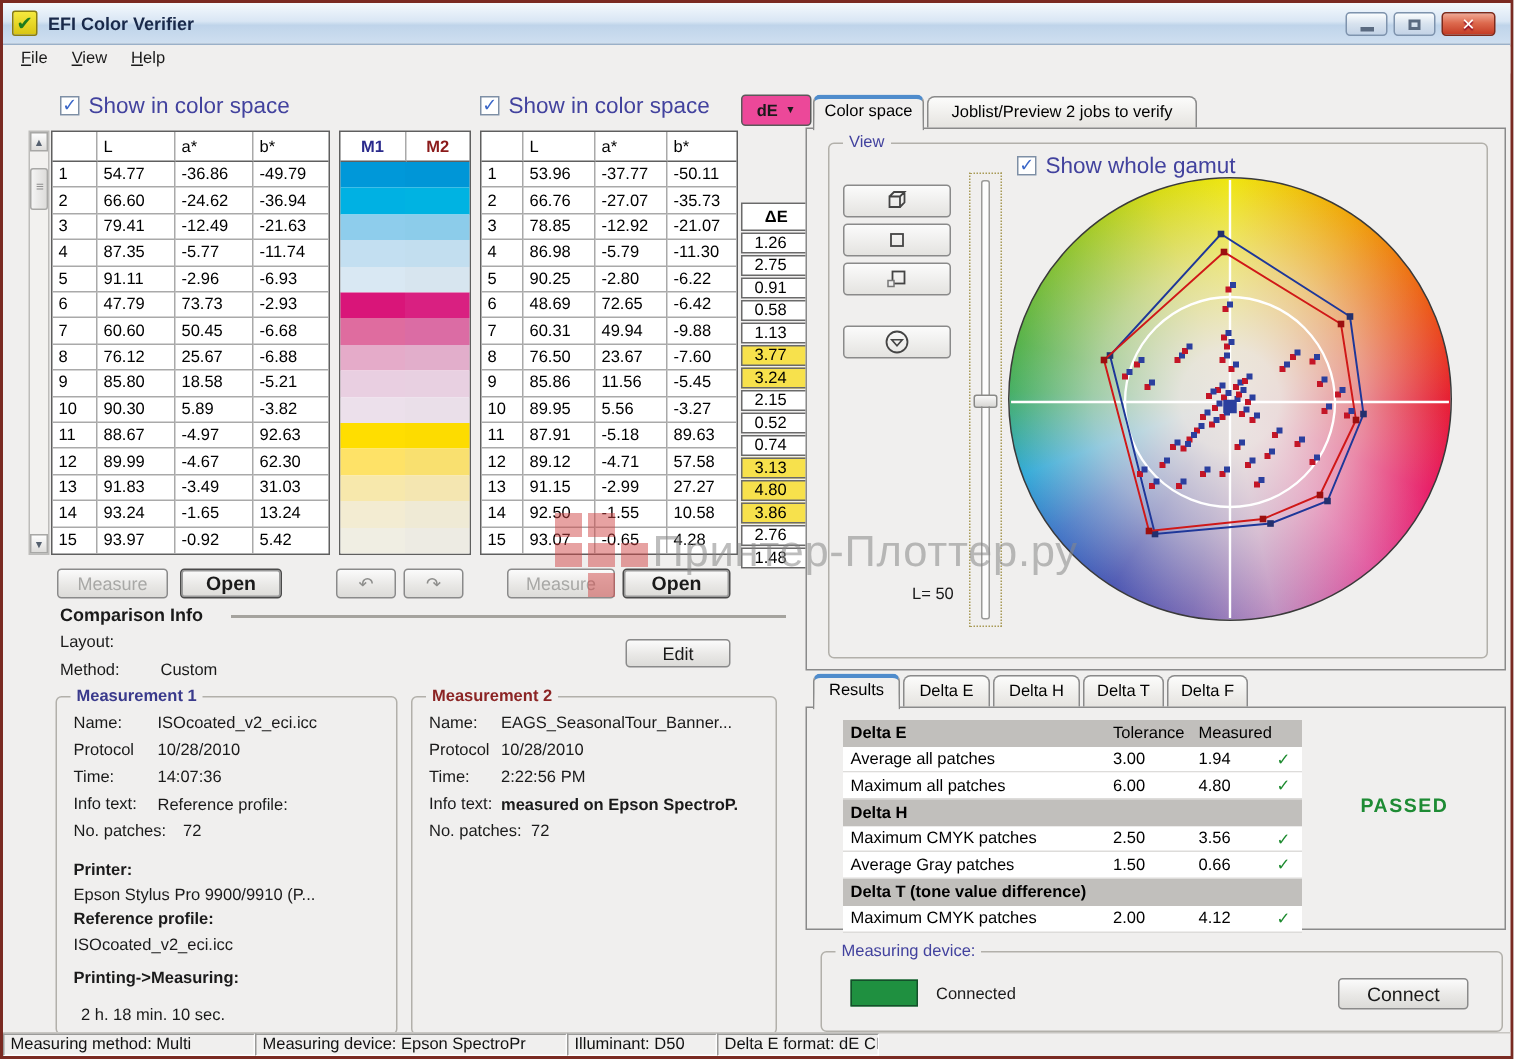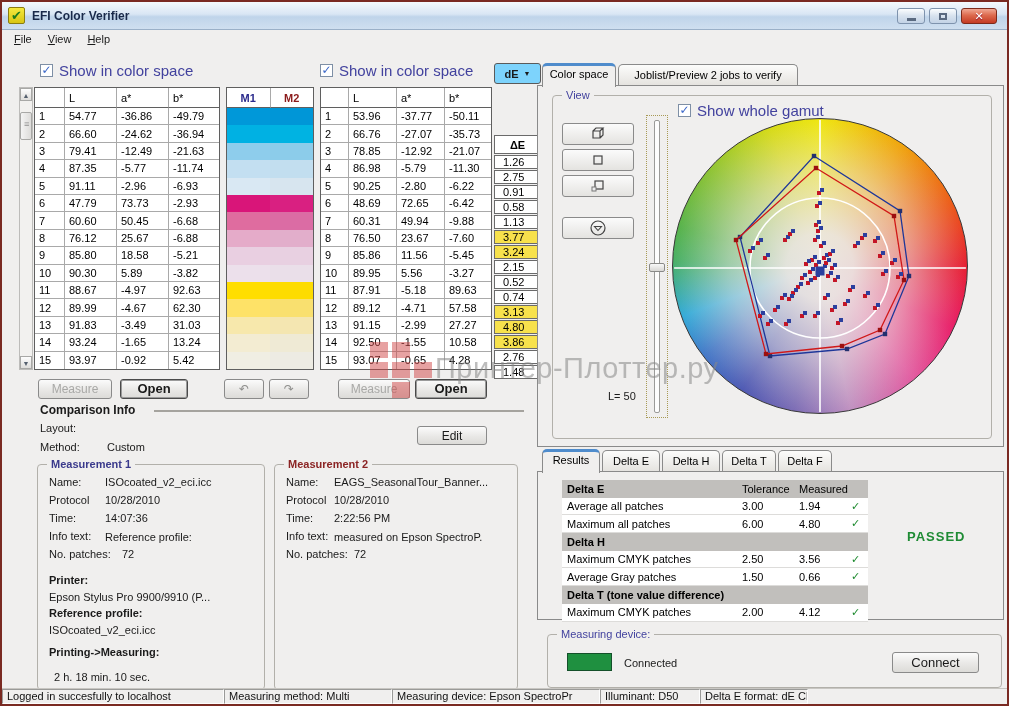--- a/index.html
+++ b/index.html
@@ -120,21 +120,21 @@
 
   <div class="cbox" style="left:38px;top:60px;">
     <span class="cb">✓</span>
     <span class="cbl">Show in color space</span>
   </div>
   <div class="cbox" style="left:318px;top:60px;">
     <span class="cb">✓</span>
     <span class="cbl">Show in color space</span>
   </div>
 
-  <div class="btn" style="left:492px;top:61px;width:47px;height:21px;background:#7dd3fc;display:flex;align-items:center;justify-content:center;gap:5px;border-color:#5a5a5a;">
+  <div class="btn" style="left:492px;top:61px;width:47px;height:21px;background:#ec4899;display:flex;align-items:center;justify-content:center;gap:5px;border-color:#5a5a5a;">
     <span style="font-size:11px;font-weight:bold;">dE</span>
     <span style="font-size:7px;">▼</span>
   </div>
 
   <div class="vscroll" style="left:17px;top:85px;height:283px;">
     <div class="varrow" style="top:0;">▲</div>
     <div class="vthumb" style="top:24px;"></div>
     <div class="varrow" style="bottom:0;">▼</div>
   </div>
 
@@ -457,21 +457,21 @@
   <div class="fset" style="left:272px;top:462px;width:244px;height:226px;">
     <span class="legend leg-red">Measurement 2</span>
   </div>
   <div class="kv" style="left:284px;top:474px;">Name:</div>
   <div class="kv" style="left:332px;top:474px;">EAGS_SeasonalTour_Banner...</div>
   <div class="kv" style="left:284px;top:492px;">Protocol</div>
   <div class="kv" style="left:332px;top:492px;">10/28/2010</div>
   <div class="kv" style="left:284px;top:510px;">Time:</div>
   <div class="kv" style="left:332px;top:510px;">2:22:56 PM</div>
   <div class="kv" style="left:284px;top:528px;">Info text:</div>
-  <div class="kv" style="left:332px;top:529px;">measured on Epson SpectroP.</div>
+  <div class="kv" style="left:332px;top:529px;font-weight:bold;">measured on Epson SpectroP.</div>
   <div class="kv" style="left:284px;top:546px;">No. patches:</div>
   <div class="kv" style="left:352px;top:546px;">72</div>
 
   <div class="tab active" style="left:540px;top:61px;width:74px;">Color space</div>
   <div class="tab" style="left:616px;top:62px;width:180px;">Joblist/Preview  2 jobs to verify</div>
   <div class="tabpanel" style="left:535px;top:83px;width:467px;height:362px;"></div>
 
   <div class="fset" style="left:550px;top:93px;width:440px;height:344px;z-index:5;">
     <span class="legend leg-blue" style="font-weight:normal;color:#42429e;">View</span>
   </div>
@@ -698,21 +698,20 @@
   <div class="passed" style="left:905px;top:527px;z-index:5;">PASSED</div>
 
   <div class="fset" style="left:545px;top:632px;width:455px;height:54px;">
     <span class="legend" style="font-weight:normal;color:#42429e;">Measuring device:</span>
   </div>
   <div class="indicator" style="left:565px;top:651px;width:45px;height:18px;"></div>
   <div class="kv" style="left:622px;top:655px;">Connected</div>
   <div class="btn" style="left:890px;top:650px;width:87px;height:21px;font-size:13px;line-height:19px;">Connect</div>
 
   <div class="statusbar" id="statusbar">
-      <div class="sseg" style="width: 222px; flex: 0 0 222px;">Logged in succesfully to localhost</div>
       <div class="sseg" style="width: 168px; flex: 0 0 168px;">Measuring method: Multi</div>
       <div class="sseg" style="width: 208px; flex: 0 0 208px;">Measuring device: Epson SpectroPr</div>
       <div class="sseg" style="width: 100px; flex: 0 0 100px;">Illuminant: D50</div>
       <div class="sseg" style="width: 108px; flex: 0 0 108px;">Delta E format: dE CIE76</div>
     </div>
 
   <div class="wm-logo" style="left:368px;top:340px;" id="wmlogo">
       <div class="wm-cell"></div>
       <div class="wm-cell"></div>
       <div class="wm-cell" style="background: transparent;"></div>

